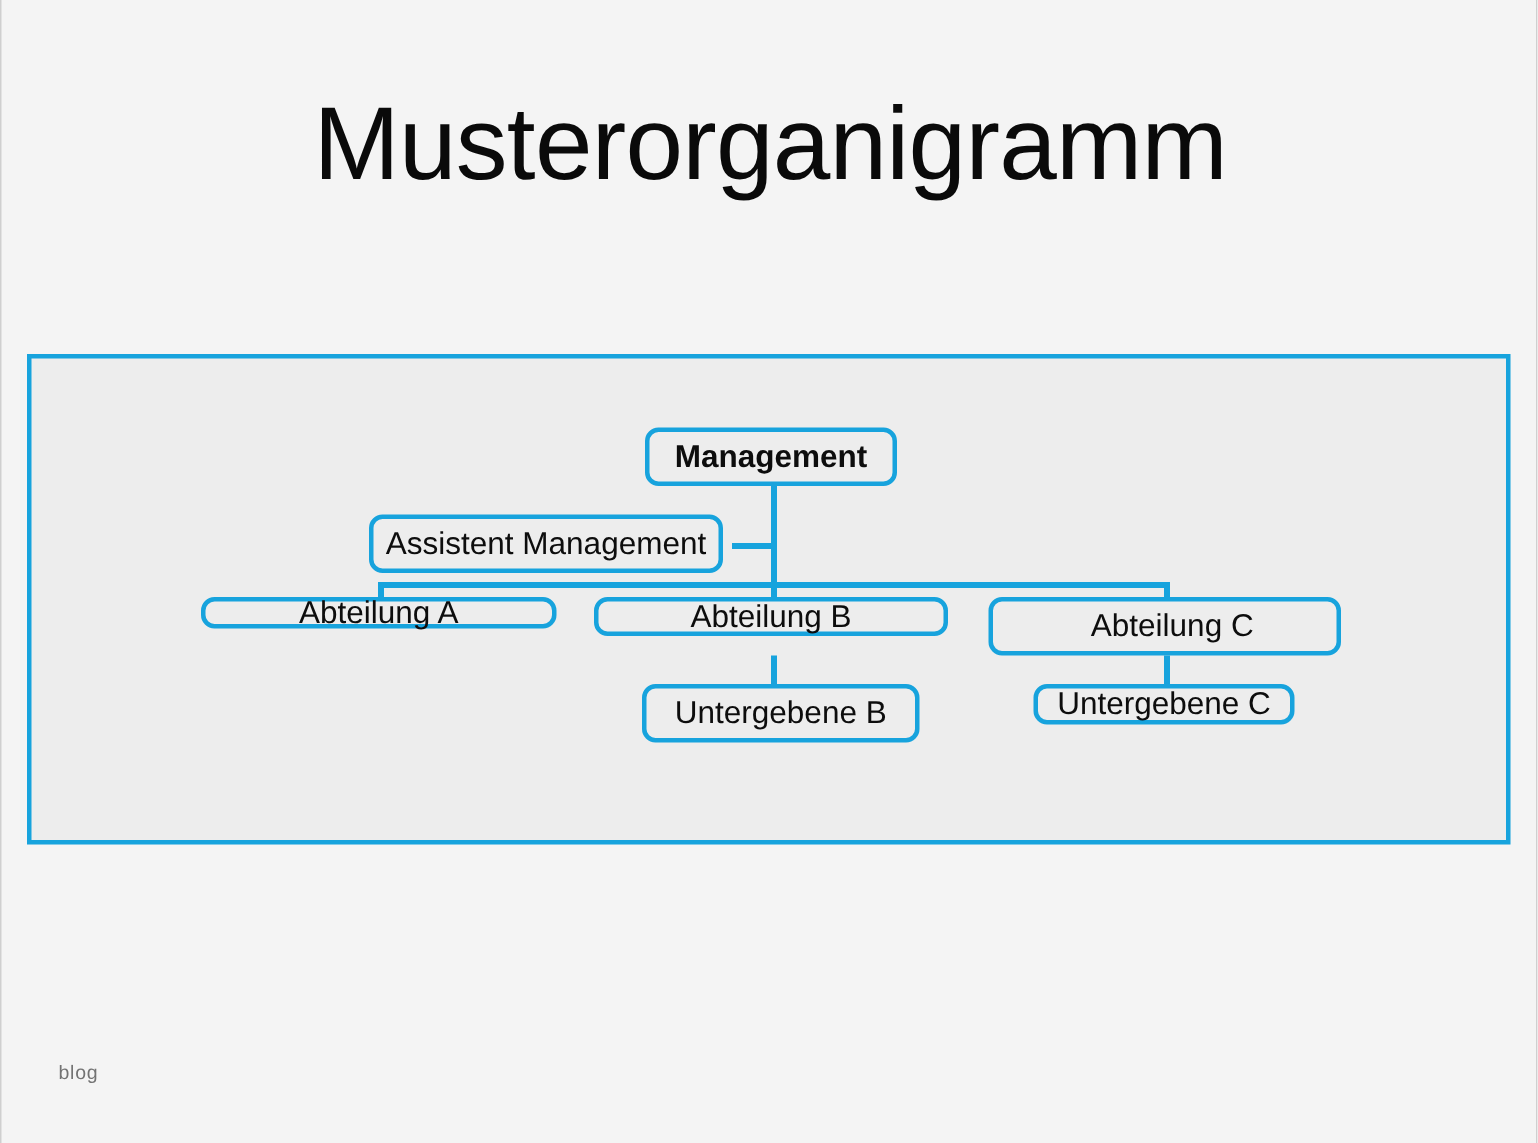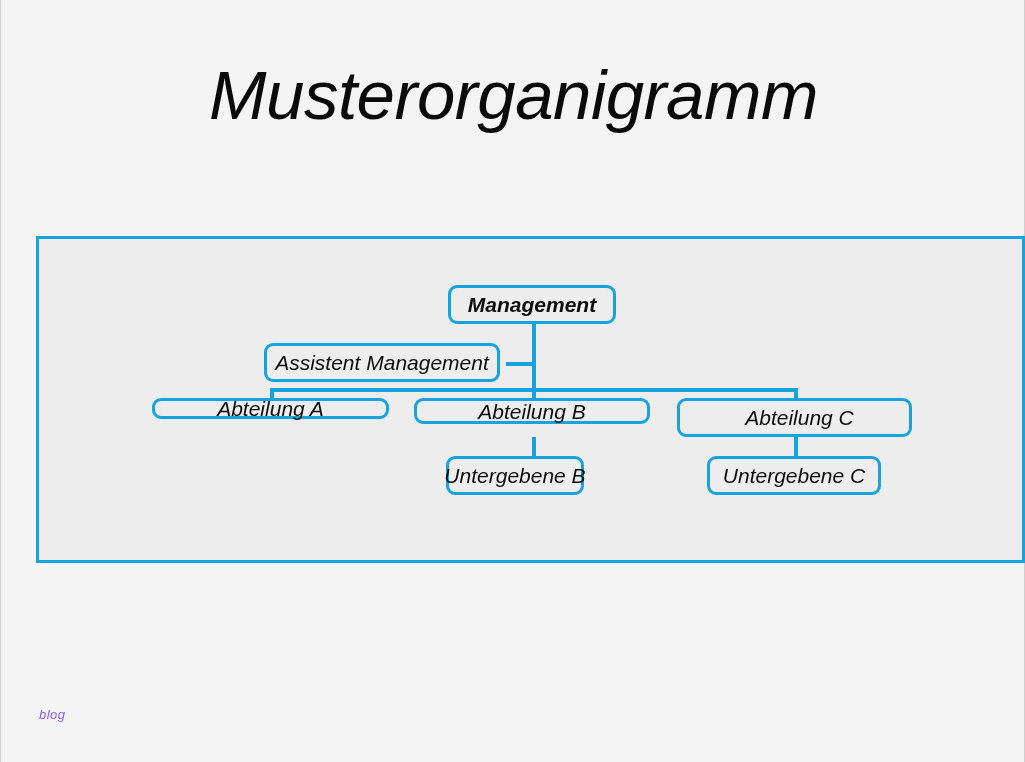--- a/index.html
+++ b/index.html
@@ -15,21 +15,20 @@
     overflow: hidden;
   }
   .page {
     position: relative;
     width: 1025px;
     height: 762px;
     background: #f4f4f4;
     box-sizing: border-box;
     border-left: 1px solid #cfcfcf;
     border-right: 1px solid #cfcfcf;
-    font-style: italic;
   }
 
   
   .page-title {
     position: absolute;
     left: 0;
     top: 54px;
     width: 1025px;
     text-align: center;
     font-size: 69px;
@@ -43,21 +42,20 @@
   
   .chart-frame {
     position: absolute;
     left: 17px;
     top: 236px;
     width: 989px;
     height: 327px;
     box-sizing: border-box;
     border: 3px solid #17a3dd;
     background: #ededed;
-    margin-left: 18px;
   }
 
   
   .conn {
     position: absolute;
     background: #17a3dd;
   }
 
   
   .node {
@@ -78,21 +76,21 @@
   .node.root {
     font-weight: 700;
   }
 
   
   .watermark {
     position: absolute;
     left: 38px;
     top: 707px;
     font-size: 13px;
-    color: #8b5cf6;
+    color: #737373;
     letter-spacing: 0.5px;
     user-select: none;
   }
 </style>
 </head>
 <body>
 
 <div class="page">
 
   <div class="page-title">Musterorganigramm</div>
@@ -118,21 +116,21 @@
     <div class="node root" style="left:409px; top:46px; width:168px; height:39px;">Management</div>
 
     <div class="node" style="left:225px; top:104px; width:236px; height:39px;">Assistent Management</div>
 
     <div class="node" style="left:113px; top:159px; width:237px; height:21px;">Abteilung A</div>
 
     <div class="node" style="left:375px; top:159px; width:236px; height:26px;">Abteilung B</div>
 
     <div class="node" style="left:638px; top:159px; width:235px; height:39px;padding-left:10px;">Abteilung C</div>
 
-    <div class="node" style="left:407px; top:217px; width:138px; height:39px;">Untergebene B</div>
+    <div class="node" style="left:407px; top:217px; width:185px; height:39px;">Untergebene B</div>
 
-    <div class="node" style="left:668px; top:217px; width:174px; height:39px;">Untergebene C</div>
+    <div class="node" style="left:668px; top:217px; width:174px; height:27px;">Untergebene C</div>
 
   </div>
 
   <div class="watermark">blog</div>
 
 </div>
 
 </body></html>

